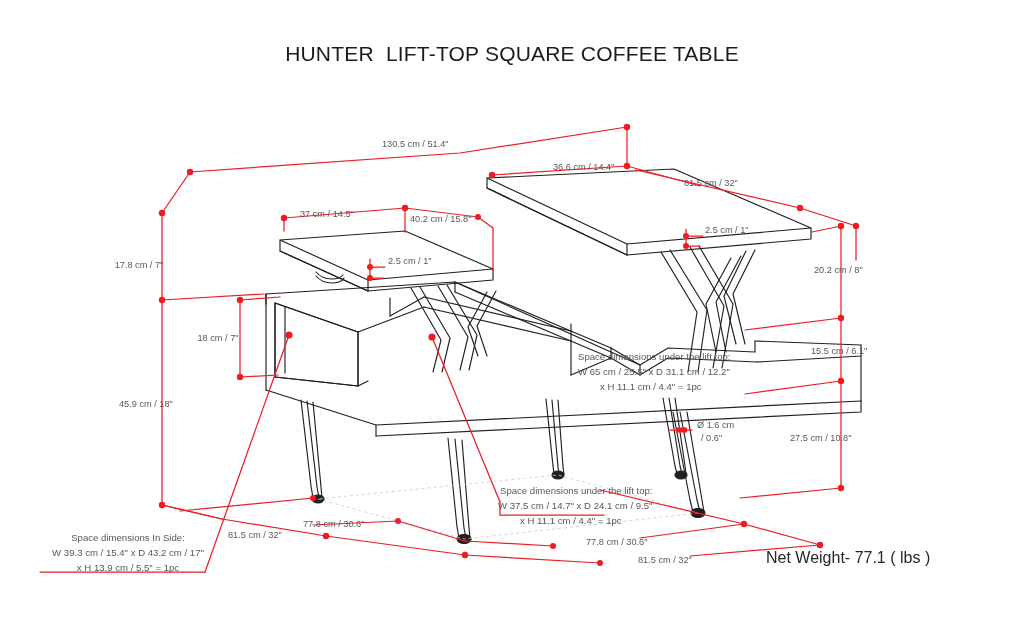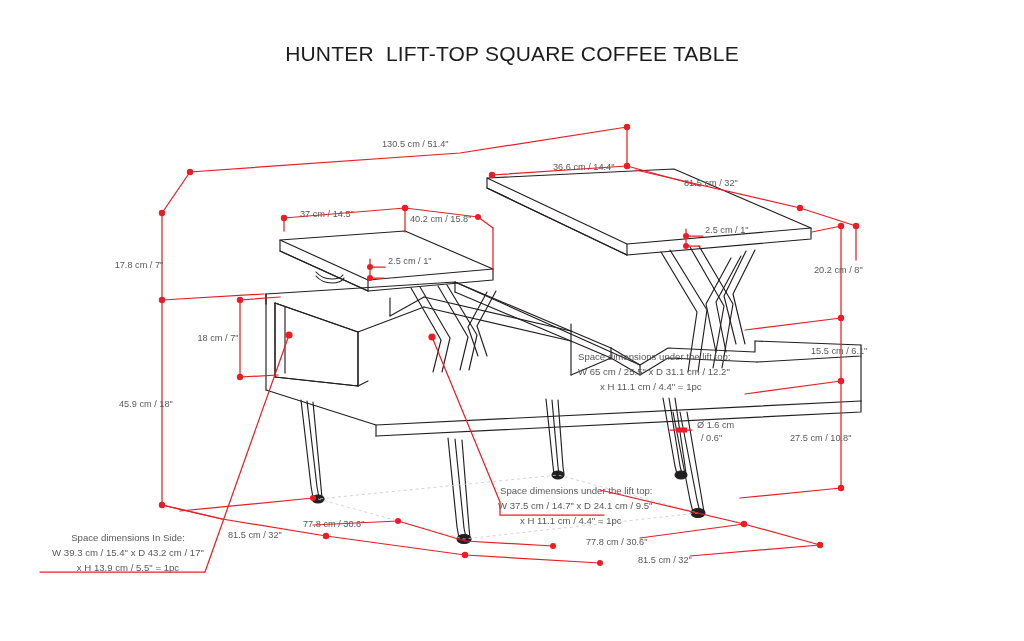--- a/index.html
+++ b/index.html
@@ -375,14 +375,15 @@
       <text class="notetext" x="520" y="524">x H 11.1 cm / 4.4" = 1pc</text>
     </g>
 
     <g>
       <text class="notetext" x="128" y="541" text-anchor="middle">Space dimensions In Side:</text>
       <text class="notetext" x="128" y="556" text-anchor="middle">W 39.3 cm / 15.4" x D 43.2 cm / 17"</text>
       <text class="notetext" x="128" y="571" text-anchor="middle">x H 13.9 cm / 5.5" = 1pc</text>
     </g>
   </svg>
 
+  <div id="net-weight">Net Weight- 77.1 ( lbs )</div>
 
 </div>
 
 </body></html>

